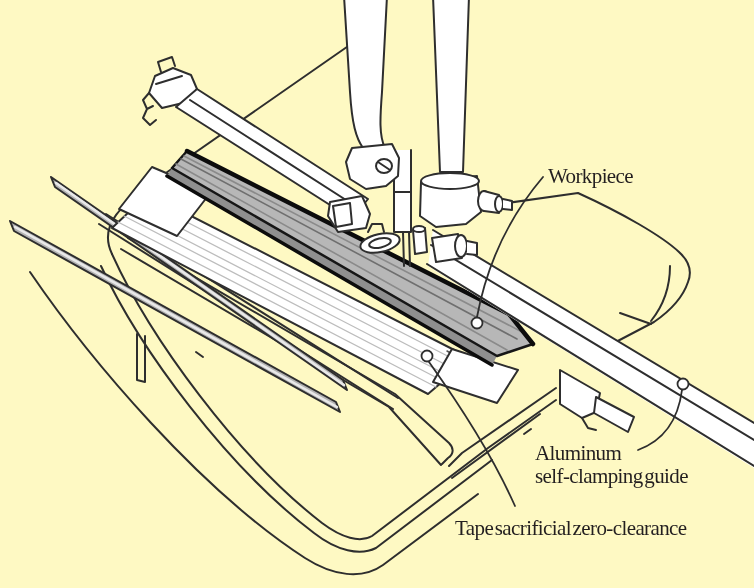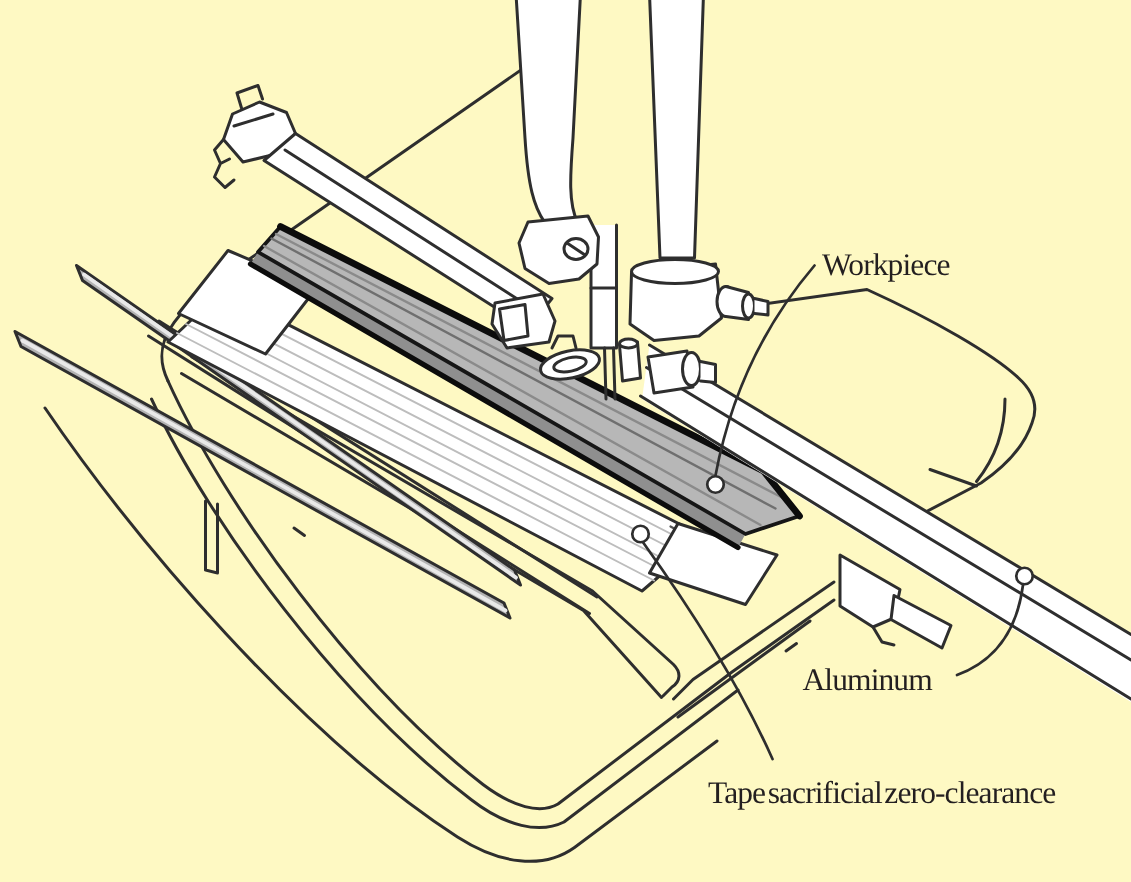--- a/index.html
+++ b/index.html
@@ -155,19 +155,20 @@
     </g>
   </g>
 </svg>
 
 <div class="label" style="left:548px;top:165px;">
   <span>Workpiece</span>
 </div>
 
 <div class="label" style="left:535px;top:442px;">
   <div>Aluminum</div>
+  <div>self-clamping guide</div>
 </div>
 
-<div class="label" style="left:455px;top:517px;margin-left:17px;">
+<div class="label" style="left:455px;top:517px;">
   <div>Tape sacrificial zero-clearance</div>
 </div>
 
 </div>
 
 </body></html>

